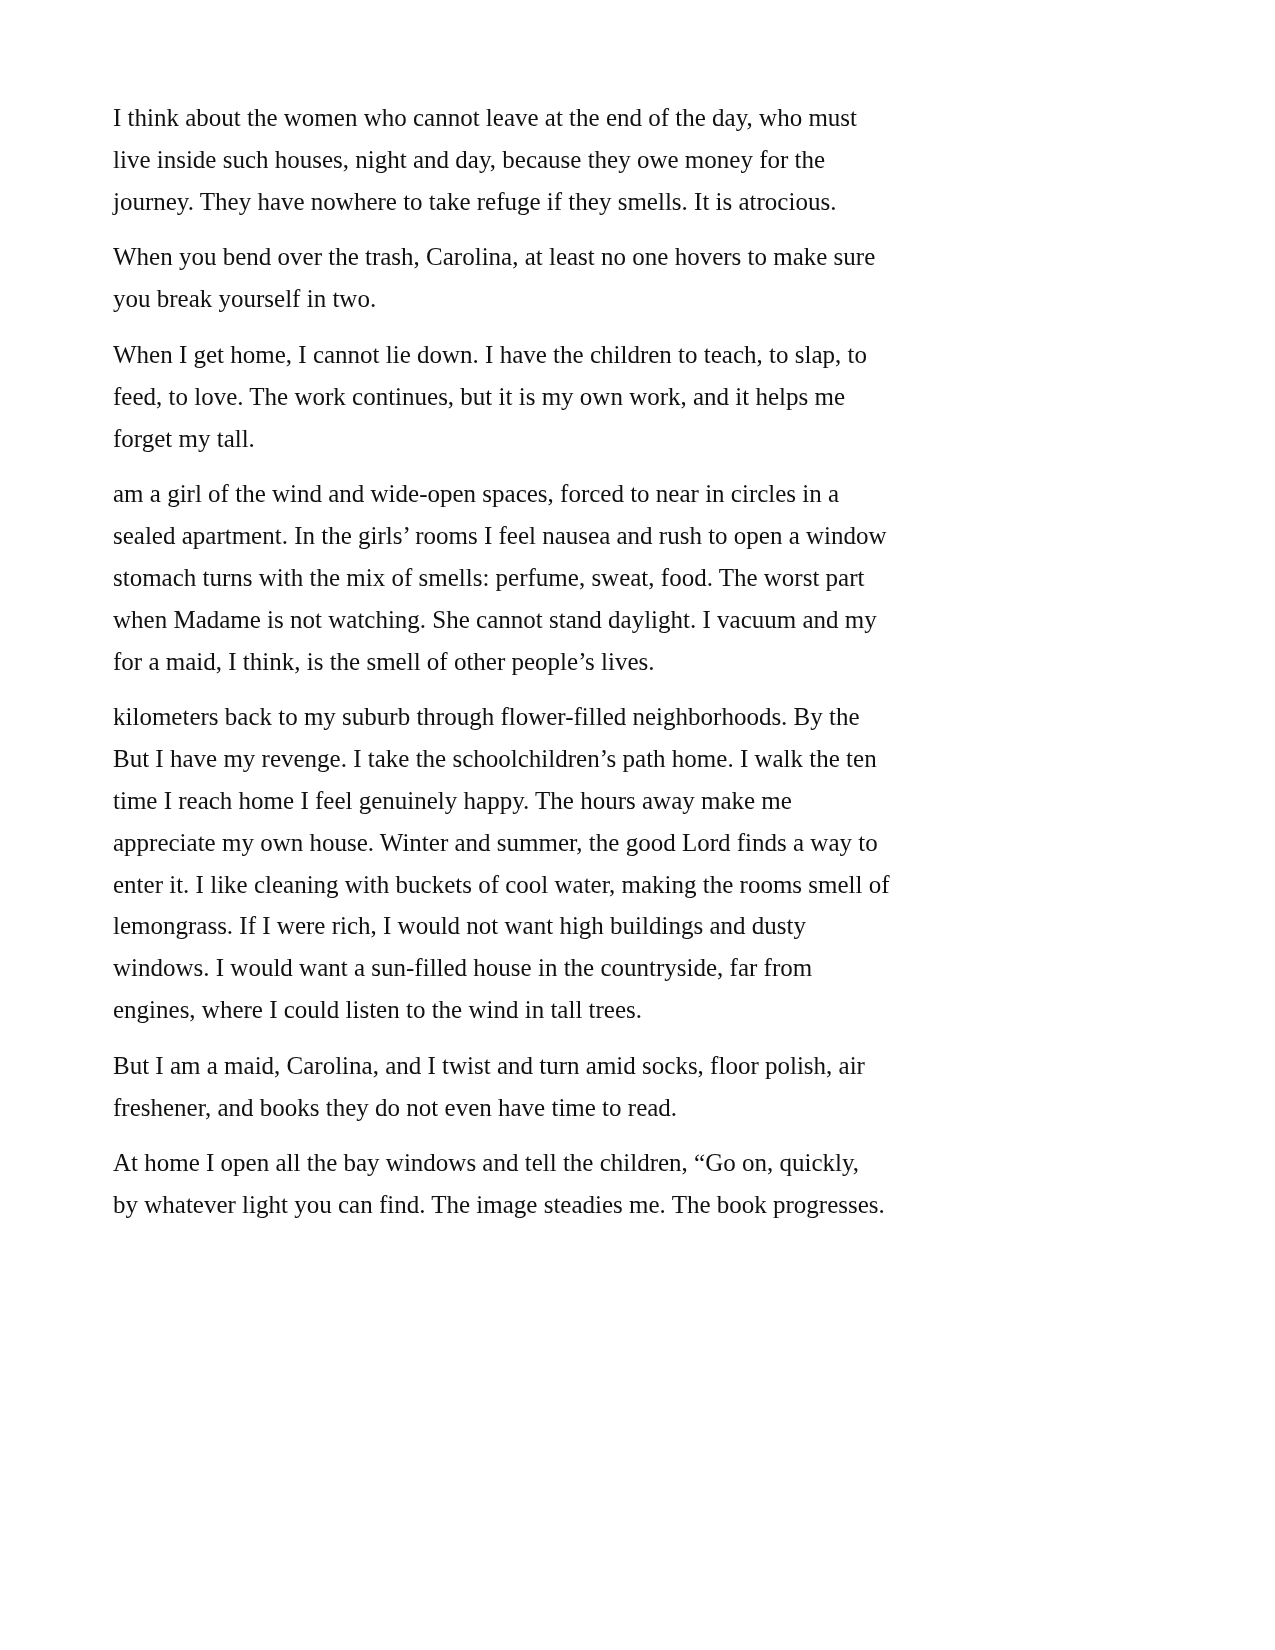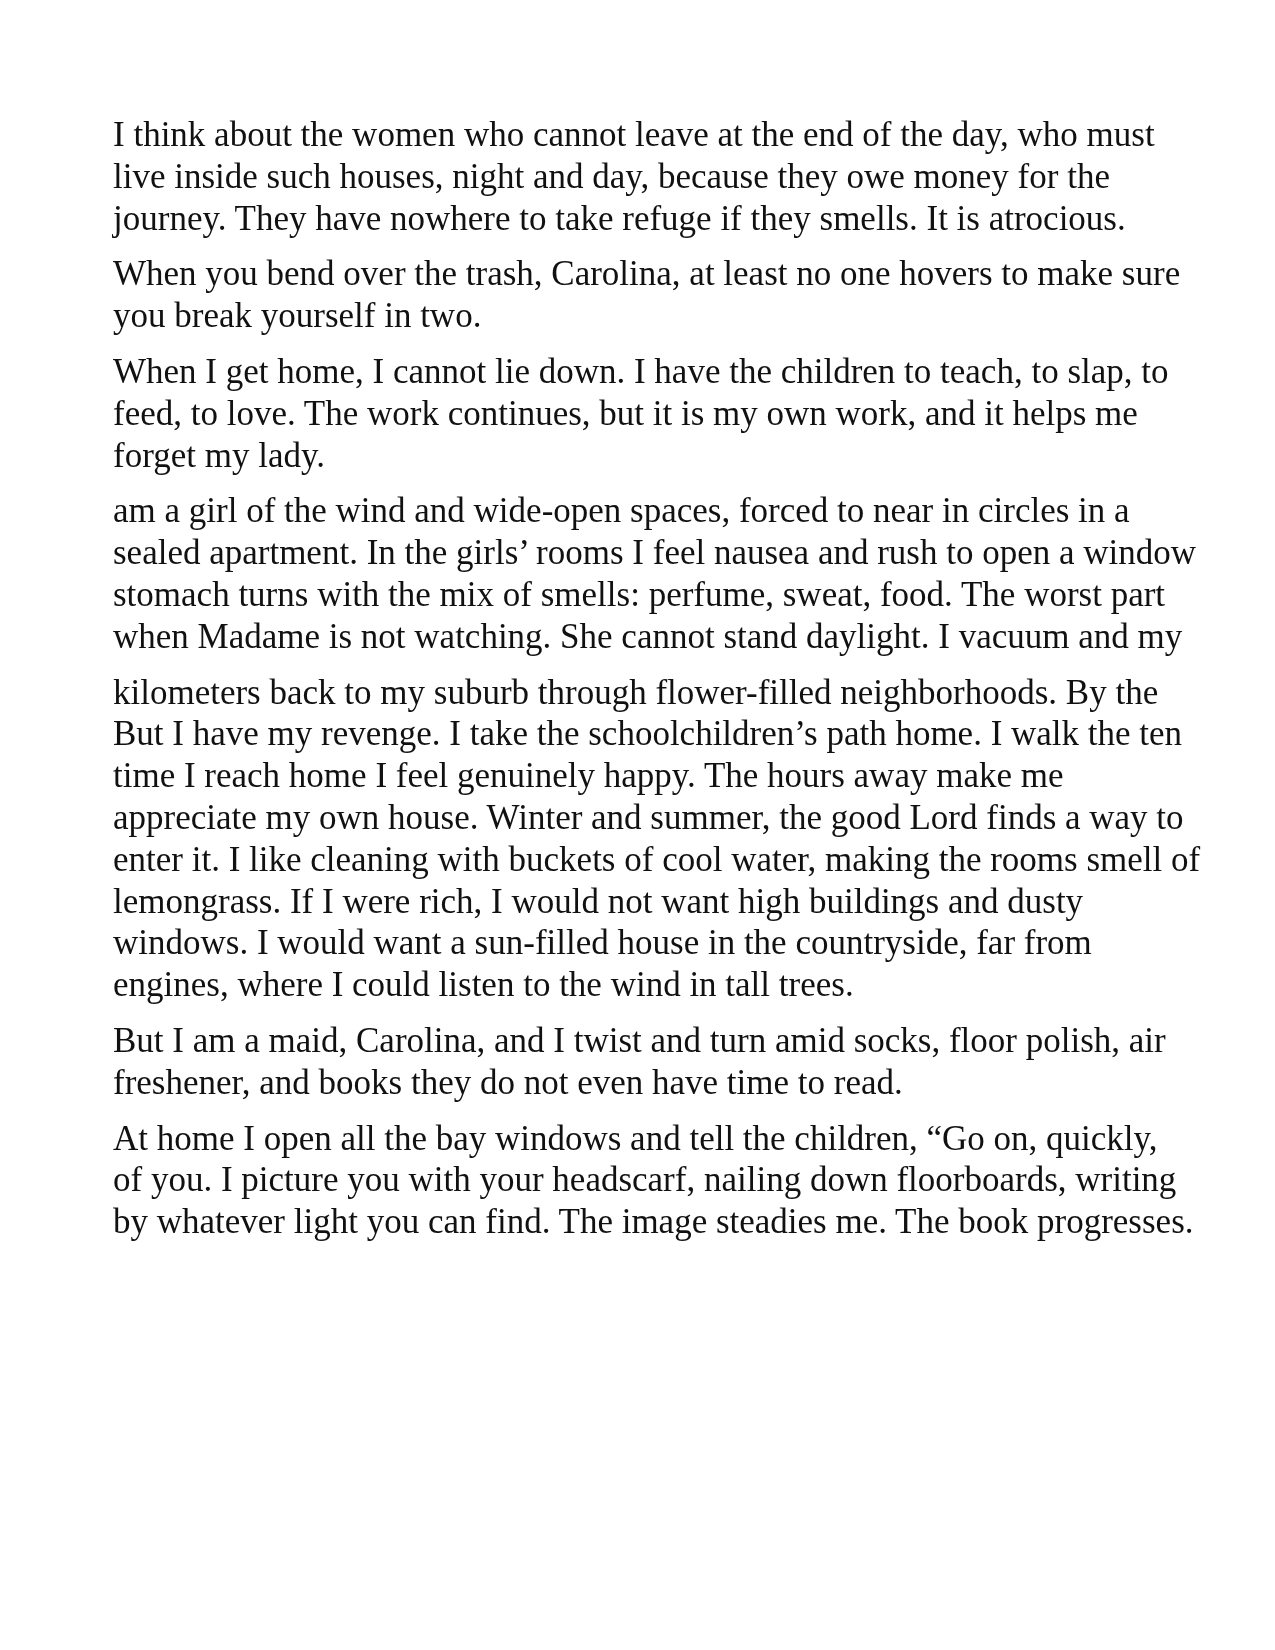--- a/index.html
+++ b/index.html
@@ -1,23 +1,23 @@
 <!DOCTYPE html>
 <html><head>
 <meta charset="utf-8">
 <style>
   html, body { margin: 0; padding: 0; background: #ffffff; }
   body { width: 1275px; height: 1650px; position: relative; overflow: hidden; }
   .page {
     position: absolute;
     left: 113px;
-    top: 114px;
+    top: 97px;
     width: 1020px;
     font-family: "Liberation Serif", "DejaVu Serif", serif;
-    font-size: 35px;
+    font-size: 25px;
     line-height: 41.8px;
     color: #111111;
   }
   .para { margin: 0 0 14px 0; }
   .line { display: block; white-space: nowrap; }
 </style>
 </head>
 <body>
 
 <div class="page">
@@ -26,40 +26,40 @@
     <span class="line">live inside such houses, night and day, because they owe money for the</span>
     <span class="line">journey. They have nowhere to take refuge if they smells. It is atrocious.</span>
   </p>
   <p class="para">
     <span class="line">When you bend over the trash, Carolina, at least no one hovers to make sure</span>
     <span class="line">you break yourself in two.</span>
   </p>
   <p class="para">
     <span class="line">When I get home, I cannot lie down. I have the children to teach, to slap, to</span>
     <span class="line">feed, to love. The work continues, but it is my own work, and it helps me</span>
-    <span class="line">forget my lady.</span>
+    <span class="line">forget my tall.</span>
   </p>
   <p class="para">
     <span class="line">am a girl of the wind and wide-open spaces, forced to near in circles in a</span>
     <span class="line">sealed apartment. In the girls’ rooms I feel nausea and rush to open a window</span>
     <span class="line">stomach turns with the mix of smells: perfume, sweat, food. The worst part</span>
     <span class="line">when Madame is not watching. She cannot stand daylight. I vacuum and my</span>
+    <span class="line">for a maid, I think, is the smell of other people’s lives.</span>
   </p>
   <p class="para">
     <span class="line">kilometers back to my suburb through flower-filled neighborhoods. By the</span>
     <span class="line">But I have my revenge. I take the schoolchildren’s path home. I walk the ten</span>
     <span class="line">time I reach home I feel genuinely happy. The hours away make me</span>
     <span class="line">appreciate my own house. Winter and summer, the good Lord finds a way to</span>
     <span class="line">enter it. I like cleaning with buckets of cool water, making the rooms smell of</span>
     <span class="line">lemongrass. If I were rich, I would not want high buildings and dusty</span>
     <span class="line">windows. I would want a sun-filled house in the countryside, far from</span>
     <span class="line">engines, where I could listen to the wind in tall trees.</span>
   </p>
   <p class="para">
     <span class="line">But I am a maid, Carolina, and I twist and turn amid socks, floor polish, air</span>
     <span class="line">freshener, and books they do not even have time to read.</span>
   </p>
   <p class="para">
     <span class="line">At home I open all the bay windows and tell the children, “Go on, quickly,</span>
-    <span class="line">of you. I picture you with your headscarf, nailing down floorboards, writing</span>
     <span class="line">by whatever light you can find. The image steadies me. The book progresses.</span>
   </p>
 </div>
 
 </body></html>

